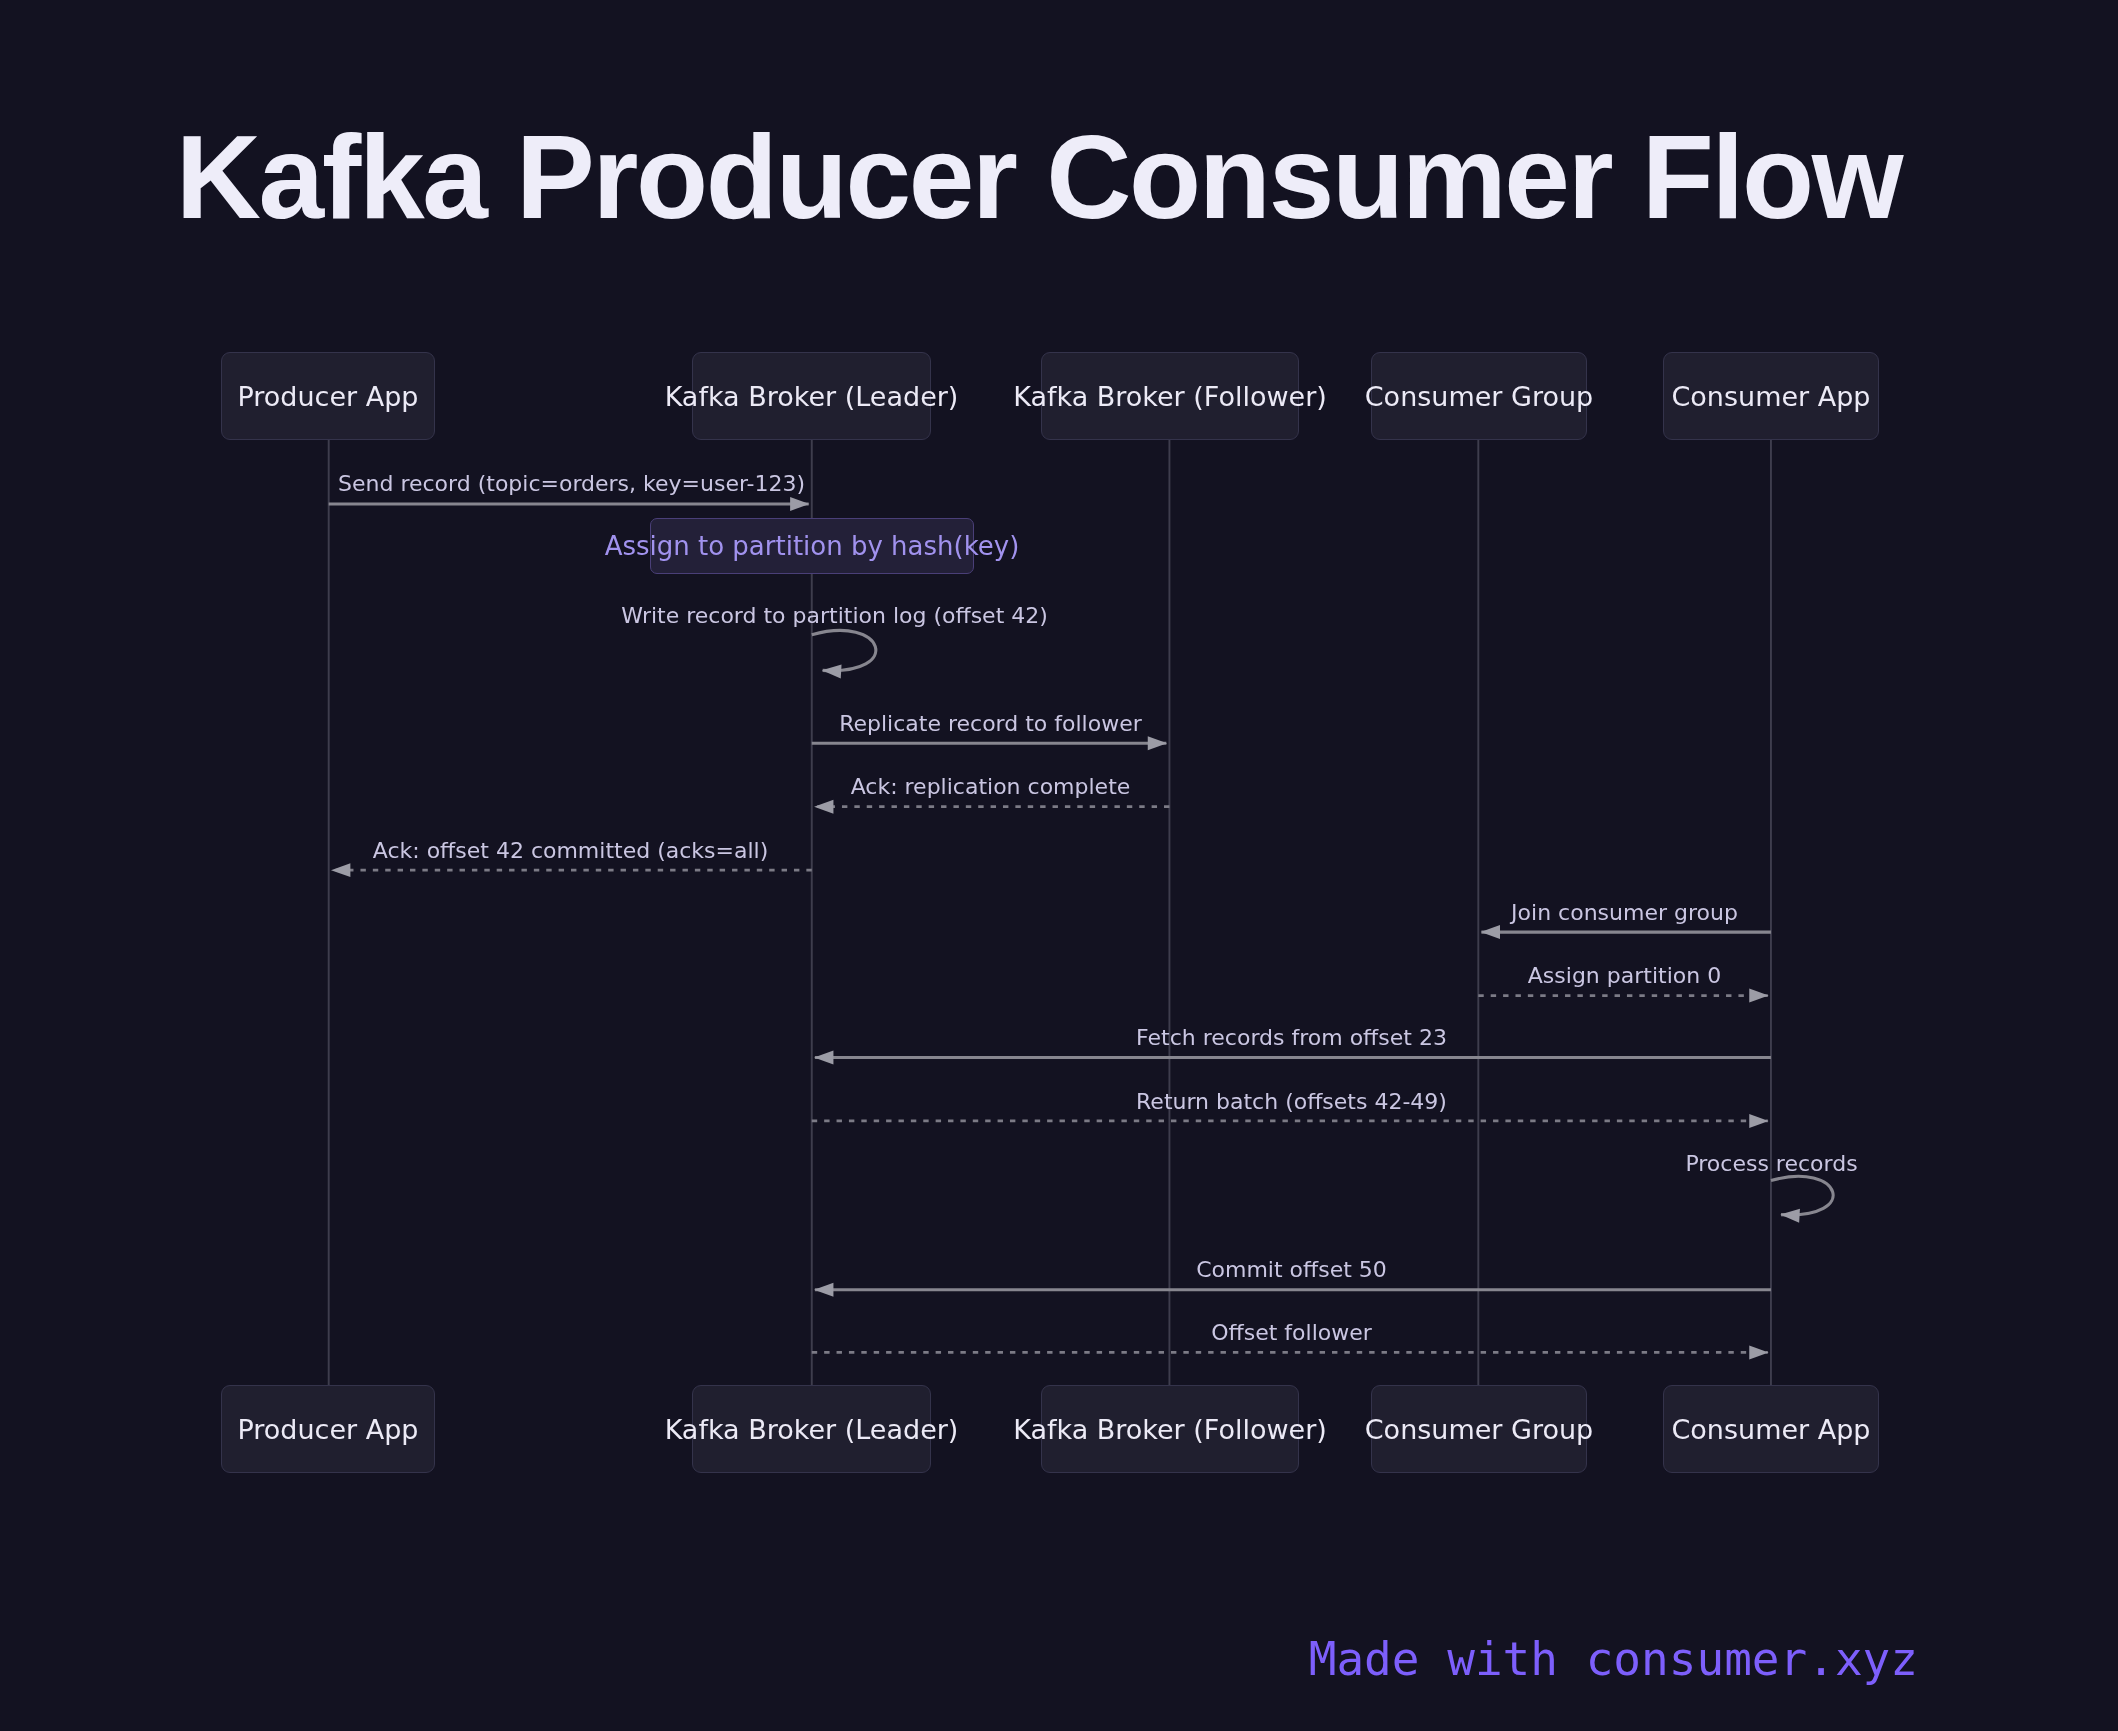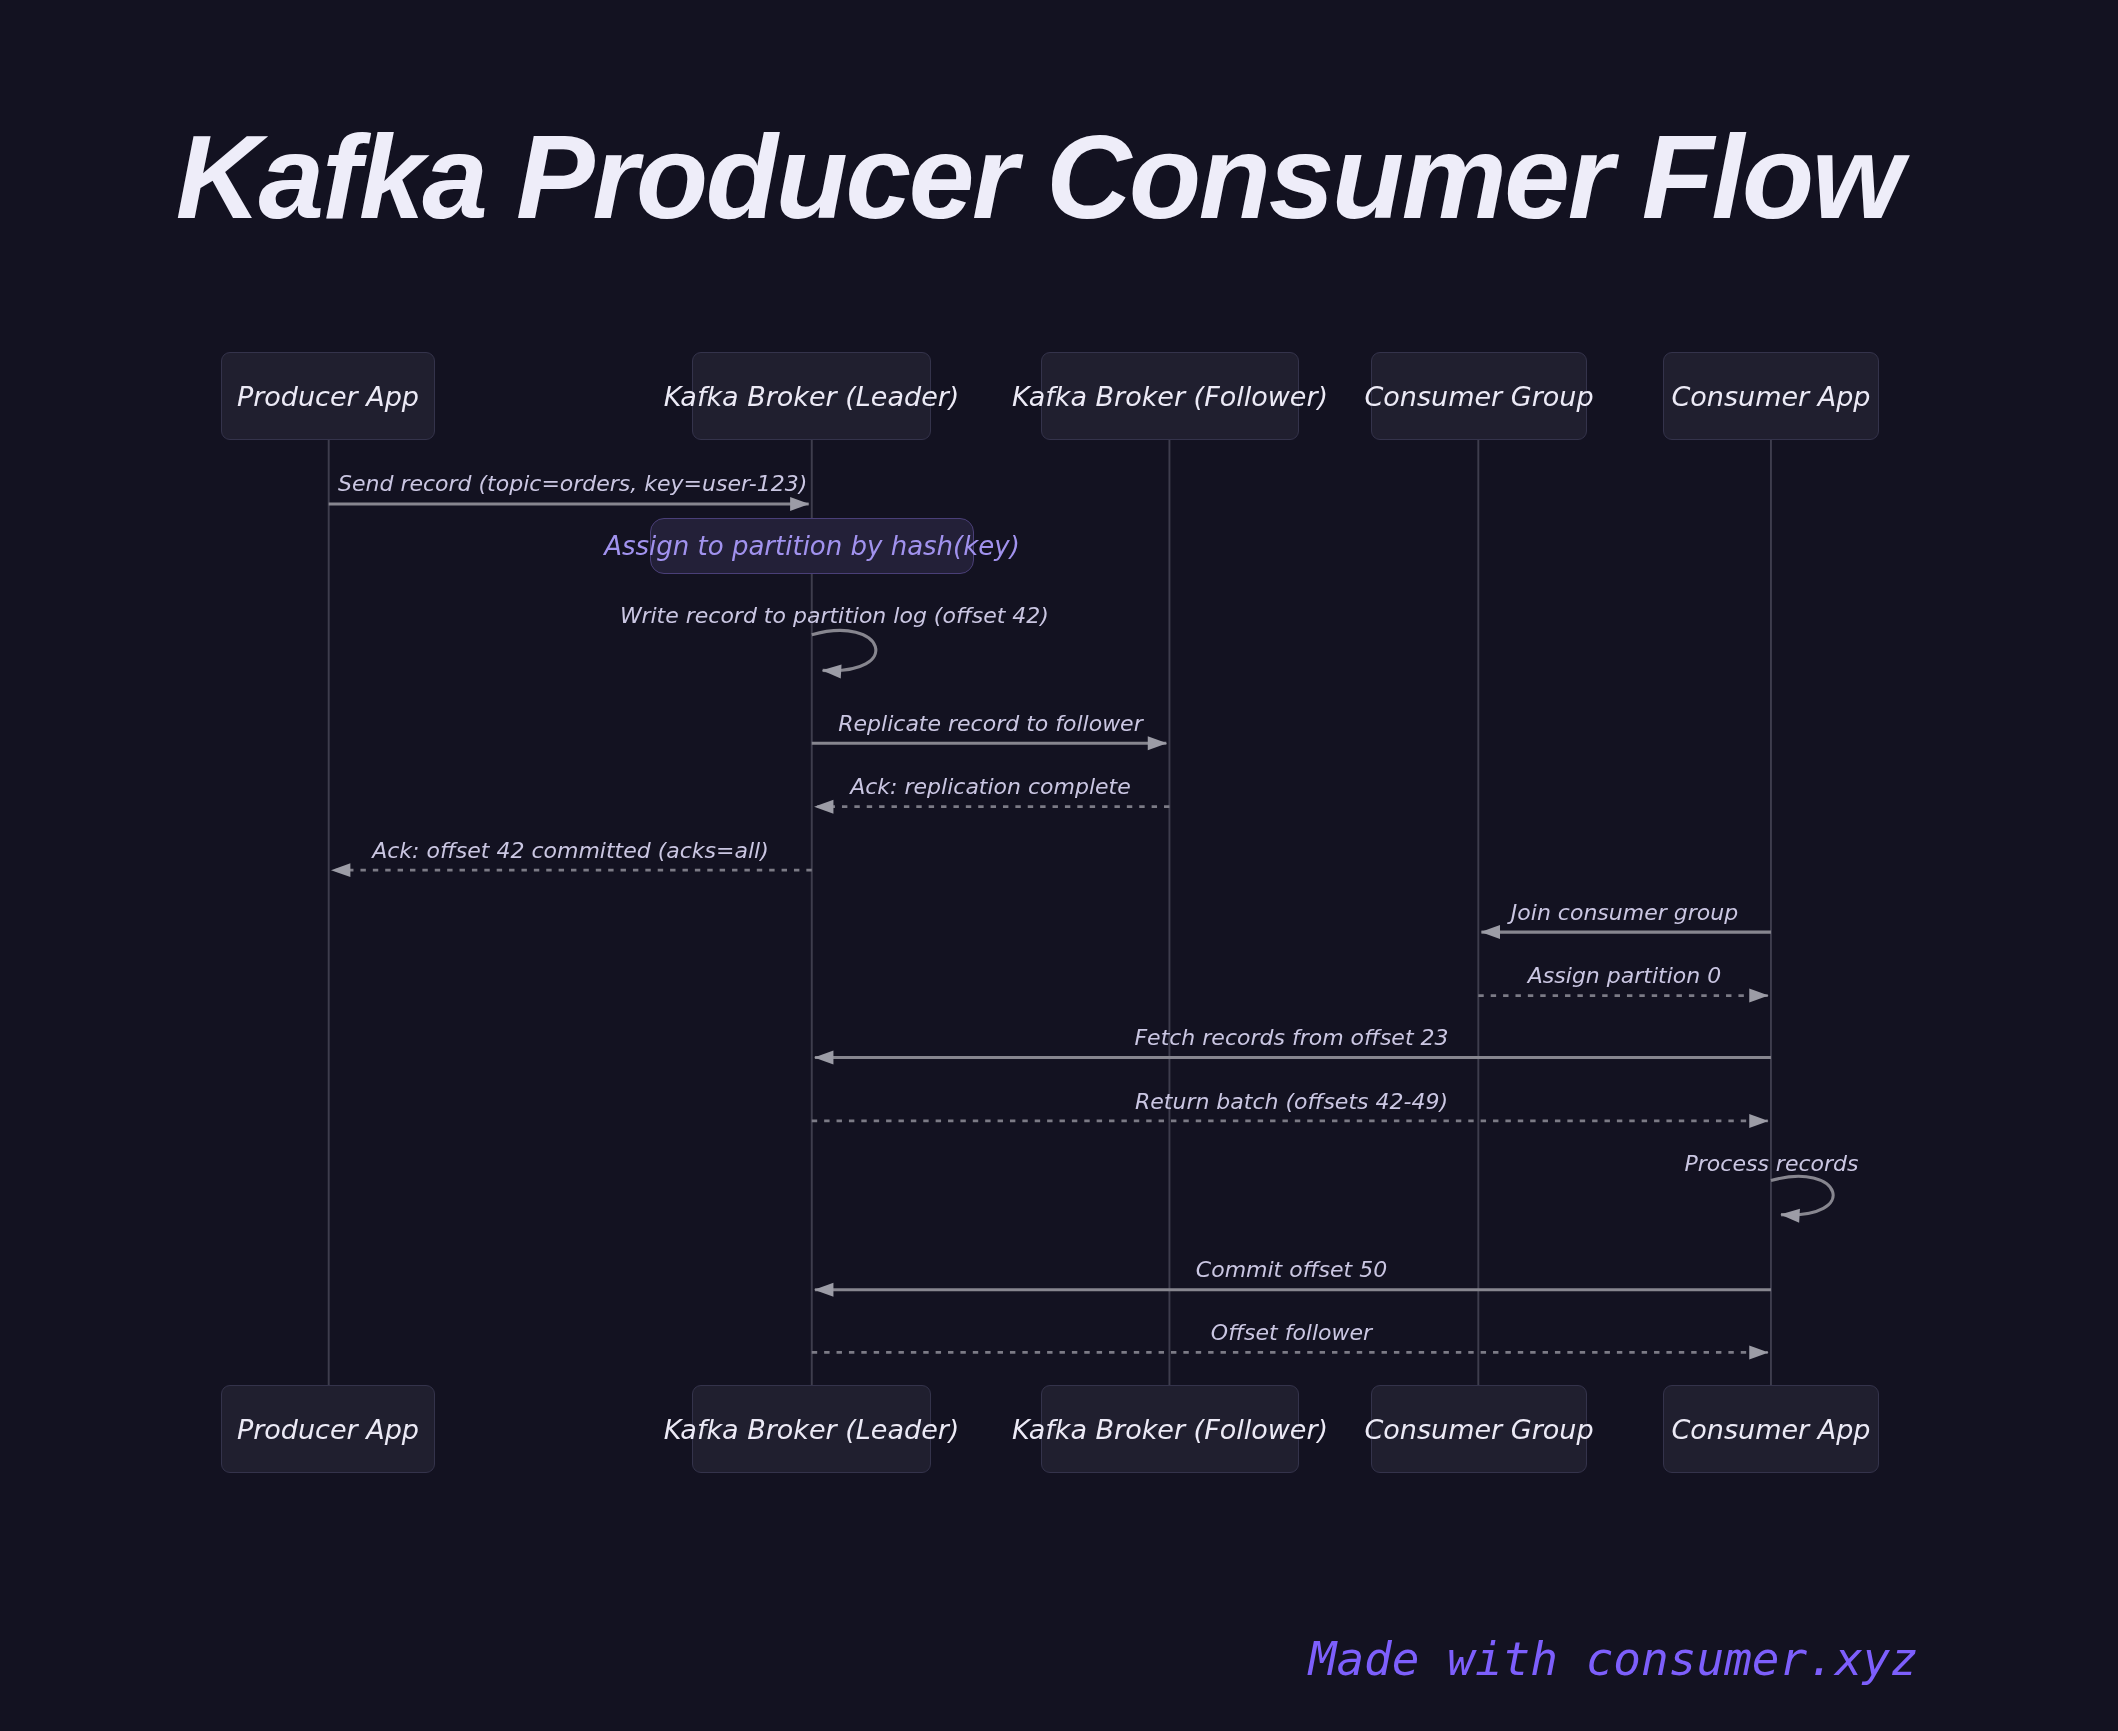--- a/index.html
+++ b/index.html
@@ -2,21 +2,20 @@
 <html style="font-size:12.4px"><head>
 <meta charset="utf-8">
 <style>
   html,body{margin:0;padding:0;background:#131221;}
   .canvas{
     position:relative;
     width:2077px;height:1731px;
     background:#131221;
     font-family:"DejaVu Sans",sans-serif;
     overflow:hidden;
-    font-style:italic;
   }
   .title{
     position:absolute;
     top:107px;left:0;width:100%;
     text-align:center;
     font-family:"Liberation Sans",sans-serif;
     font-weight:bold;
     font-size:118px;
     letter-spacing:-2.3px;
     color:#eeedf9;
@@ -43,21 +42,21 @@
     font-size:22px;
     line-height:31px;
     color:#cac6e2;
     white-space:nowrap;
   }
   .note{
     position:absolute;
     left:650px;top:518px;width:324px;height:56px;
     background:#232038;
     border:1.5px solid #4a3f78;
-    border-radius:14px;
+    border-radius:7px;
     display:flex;align-items:center;justify-content:center;
     color:#a192ee;
     font-size:26px;
     white-space:nowrap;
     box-sizing:border-box;
   }
   .credit{
     position:absolute;
     top:1632px;right:159px;
     font-family:"DejaVu Sans Mono",monospace;

